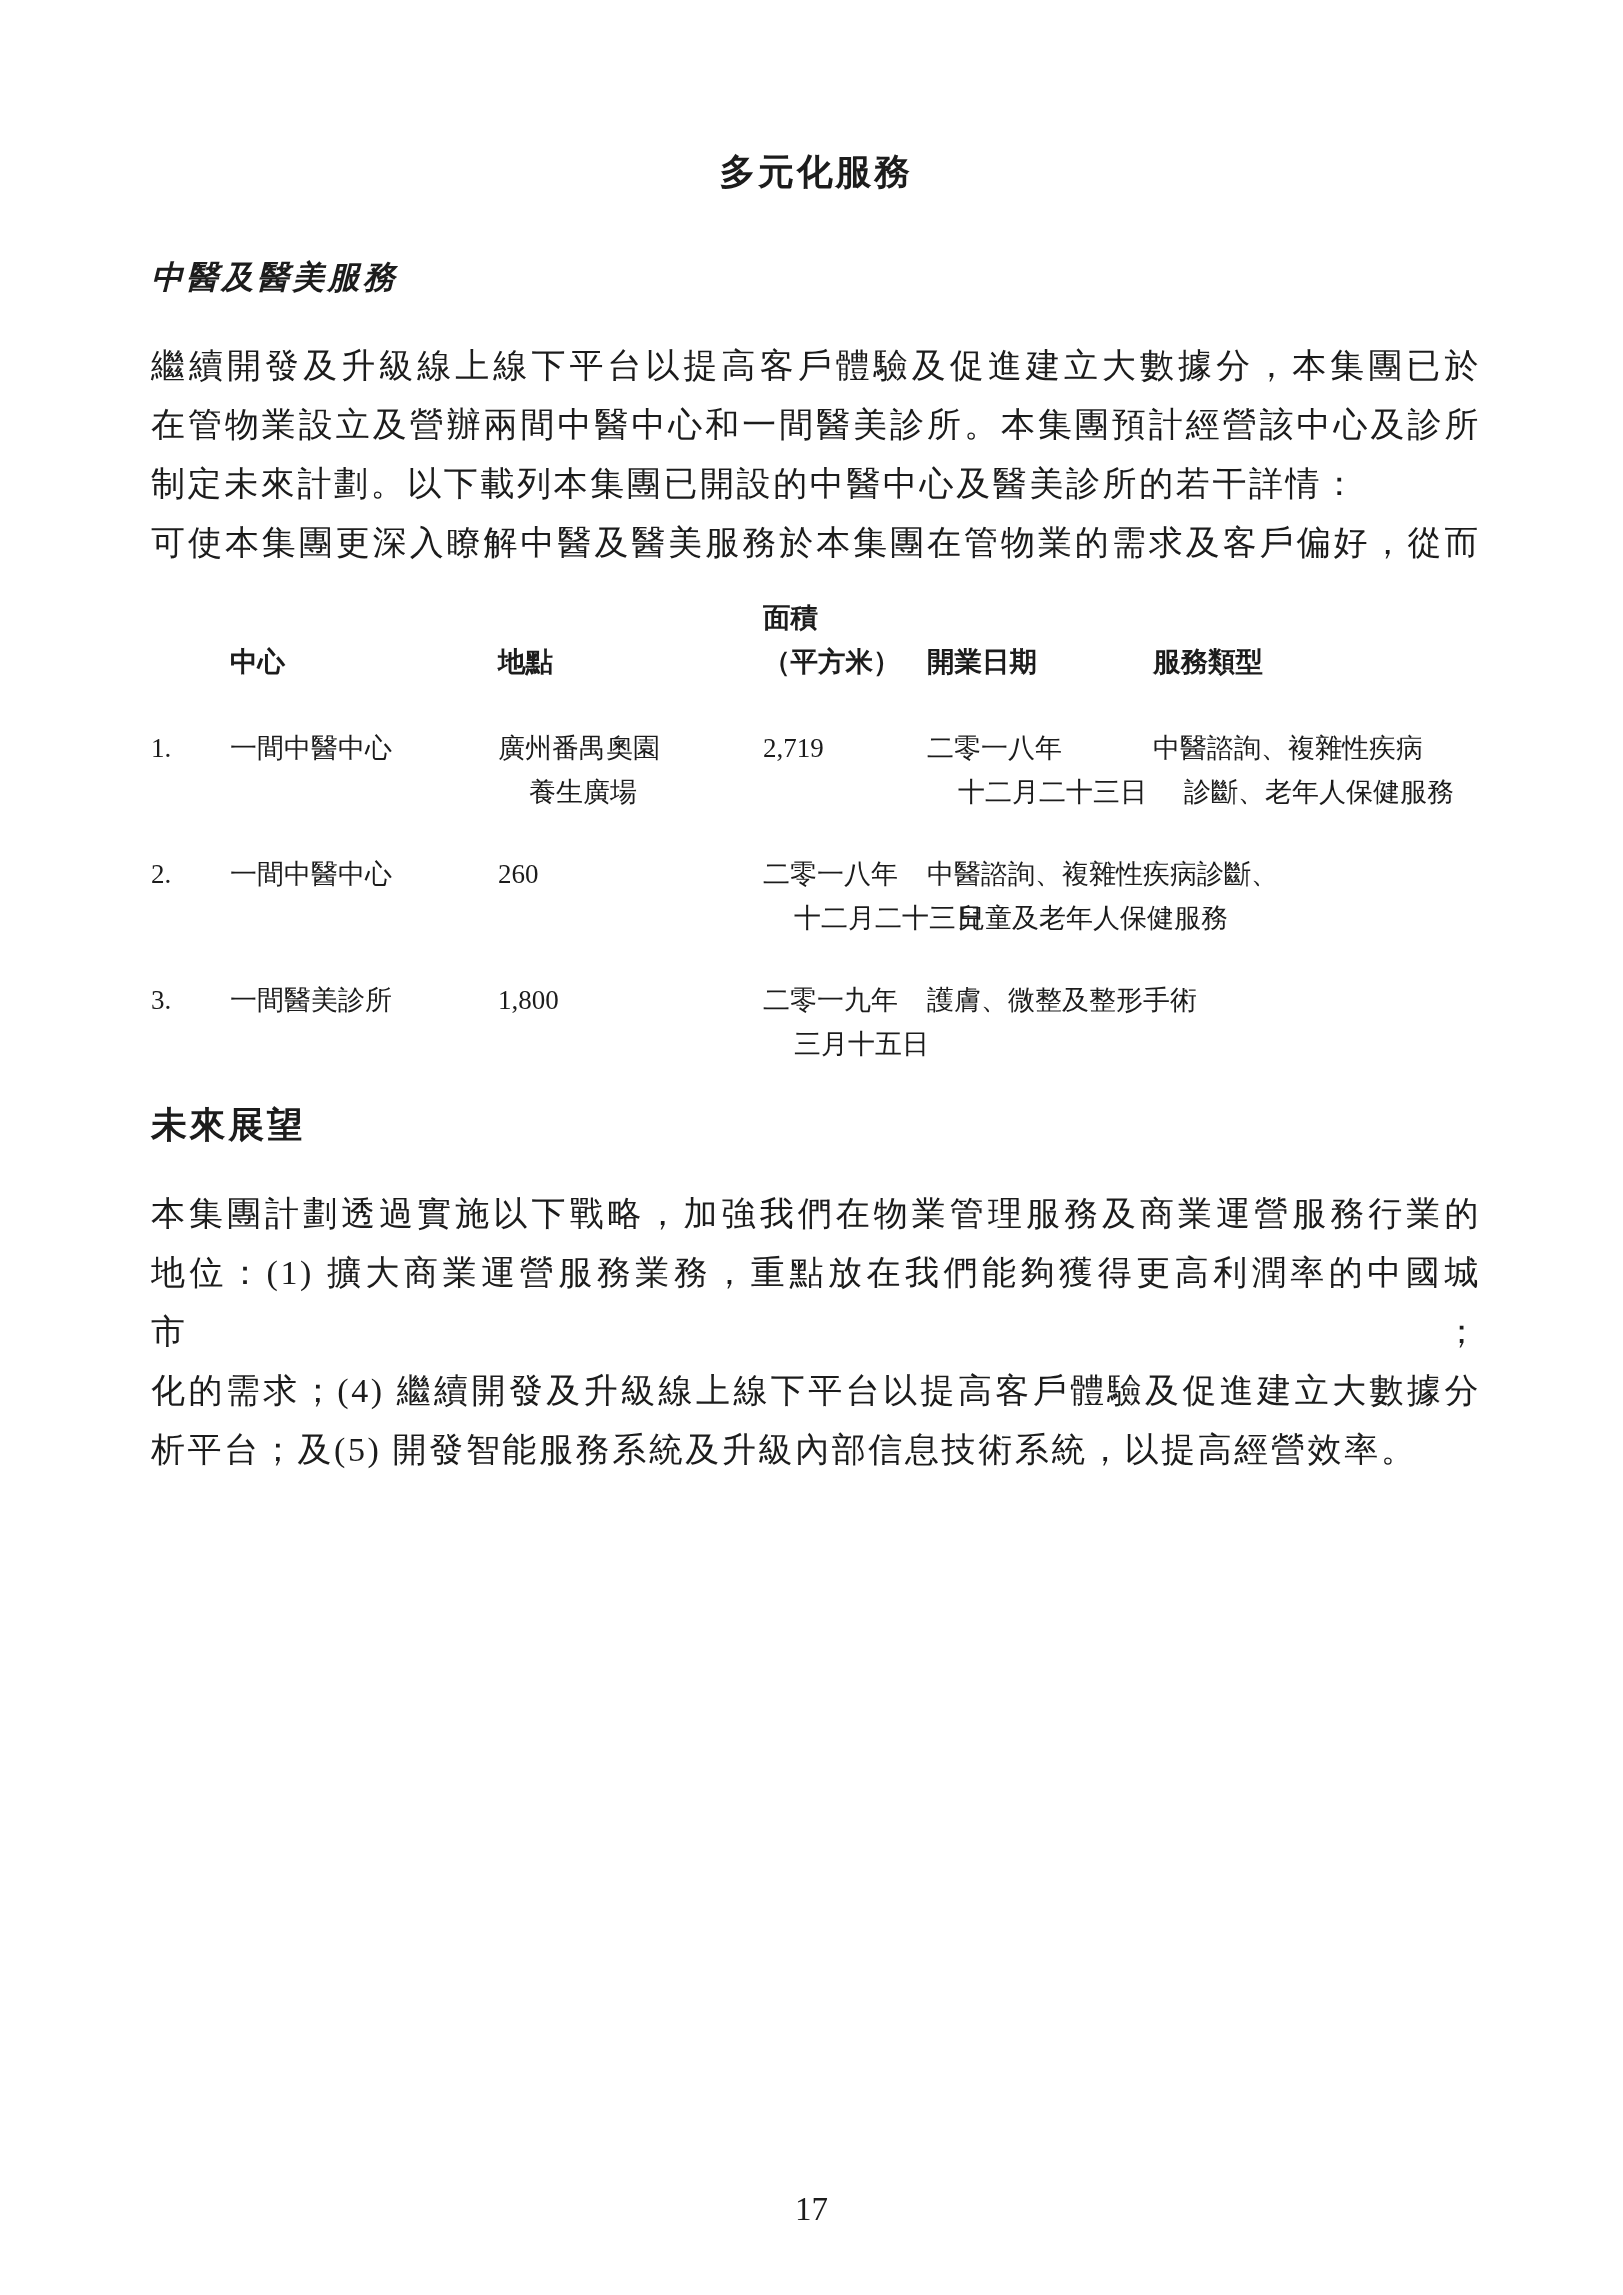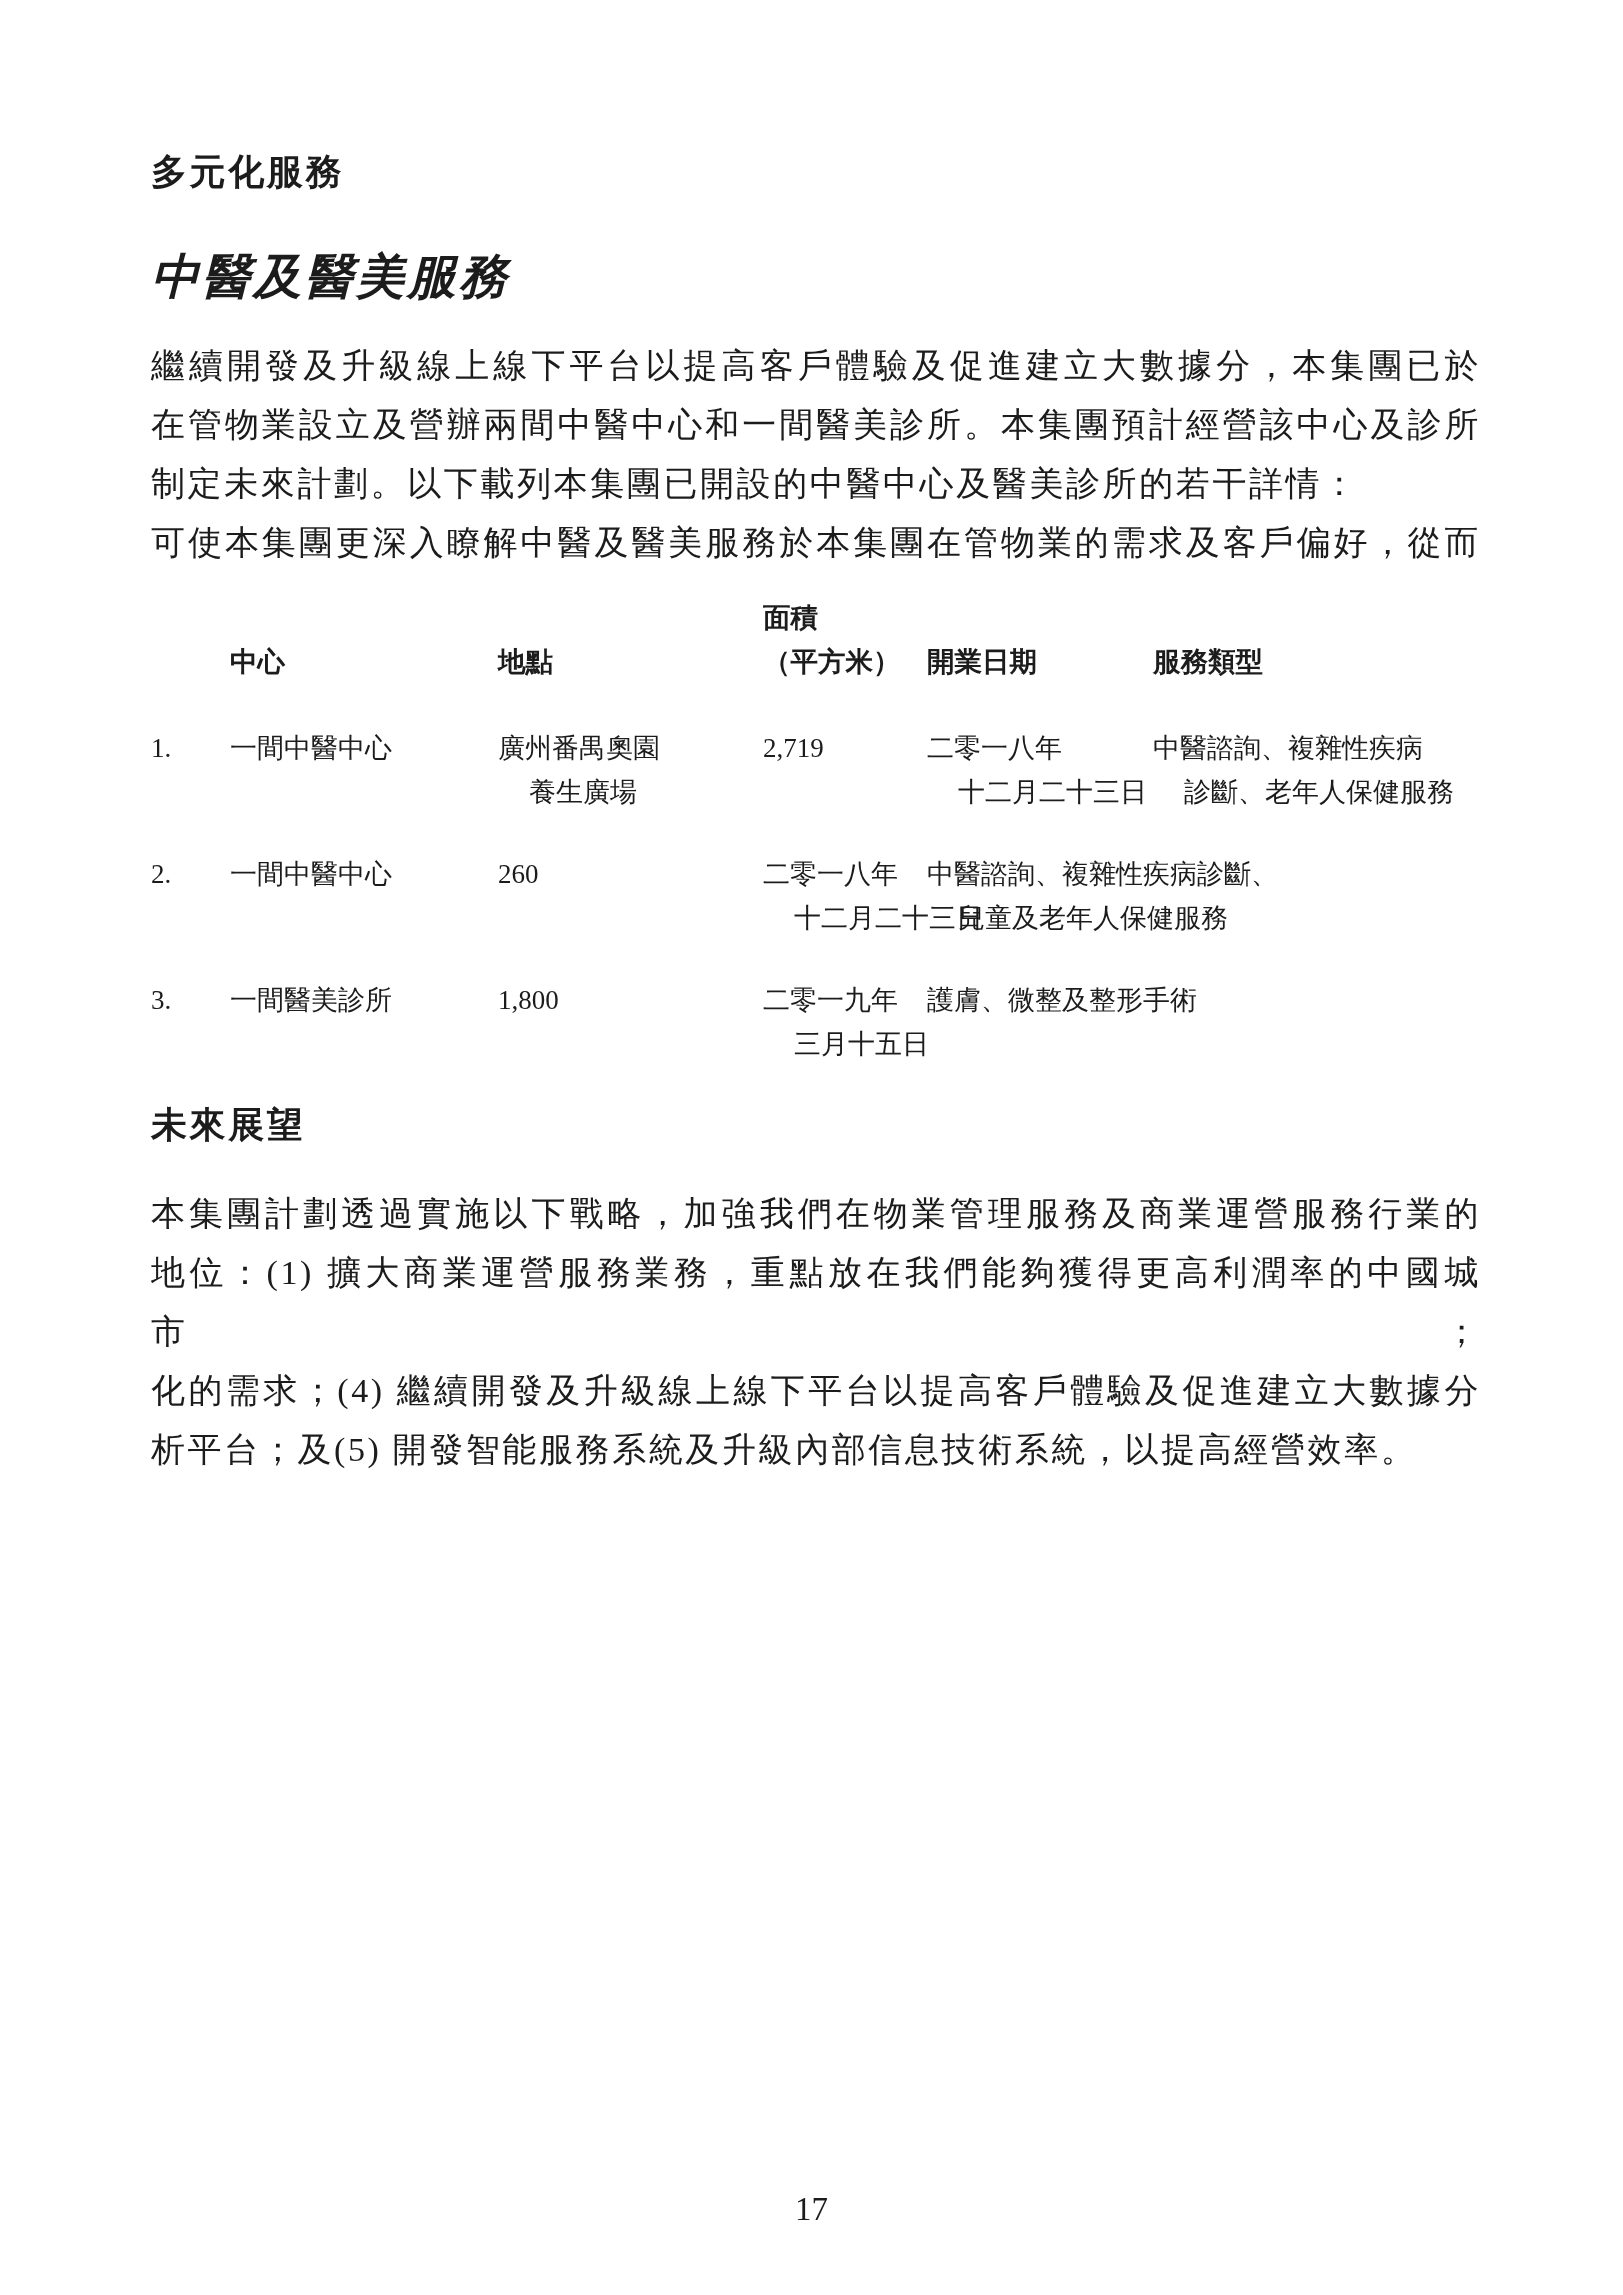--- a/index.html
+++ b/index.html
@@ -22,27 +22,28 @@
     top: 151px;
     width: 1330px;
   }
   .h-section {
     margin: 0 0 63px 0;
     font-family: "Liberation Sans", "DejaVu Sans", sans-serif;
     font-weight: bold;
     font-size: 36px;
     line-height: 42px;
     letter-spacing: 2.6px;
+    text-align: center;
   }
   .h-sub {
     margin: 0 0 38px 0;
     font-family: "Liberation Sans", "DejaVu Sans", sans-serif;
     font-weight: bold;
     font-style: italic;
-    font-size: 48px;
+    font-size: 32px;
     line-height: 42px;
     letter-spacing: 3.3px;
   }
   .para {
     margin: 0 0 23.6px 0;
     font-size: 34px;
     line-height: 59px;
     letter-spacing: 2.6px;
   }
   .pline {

